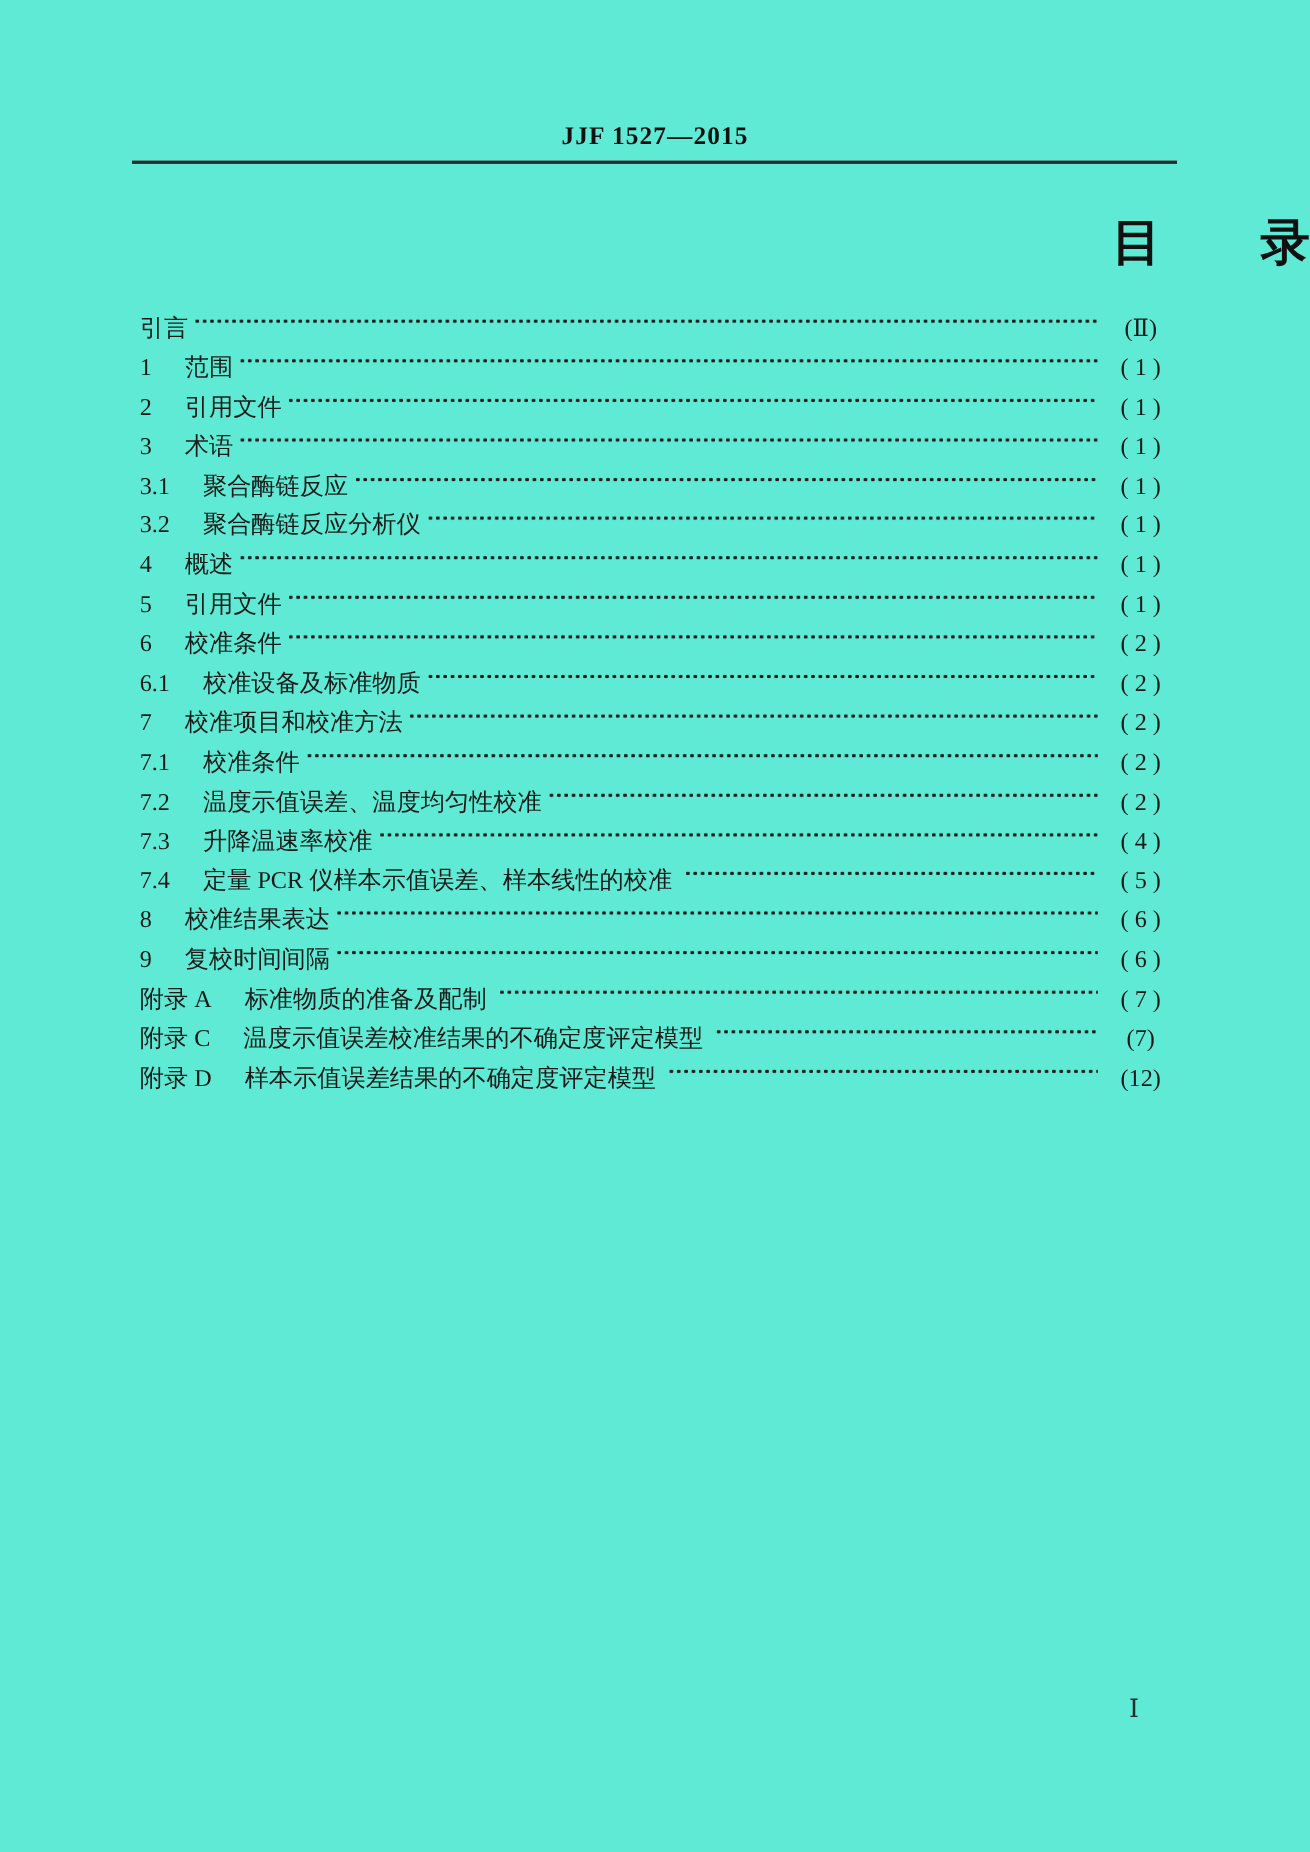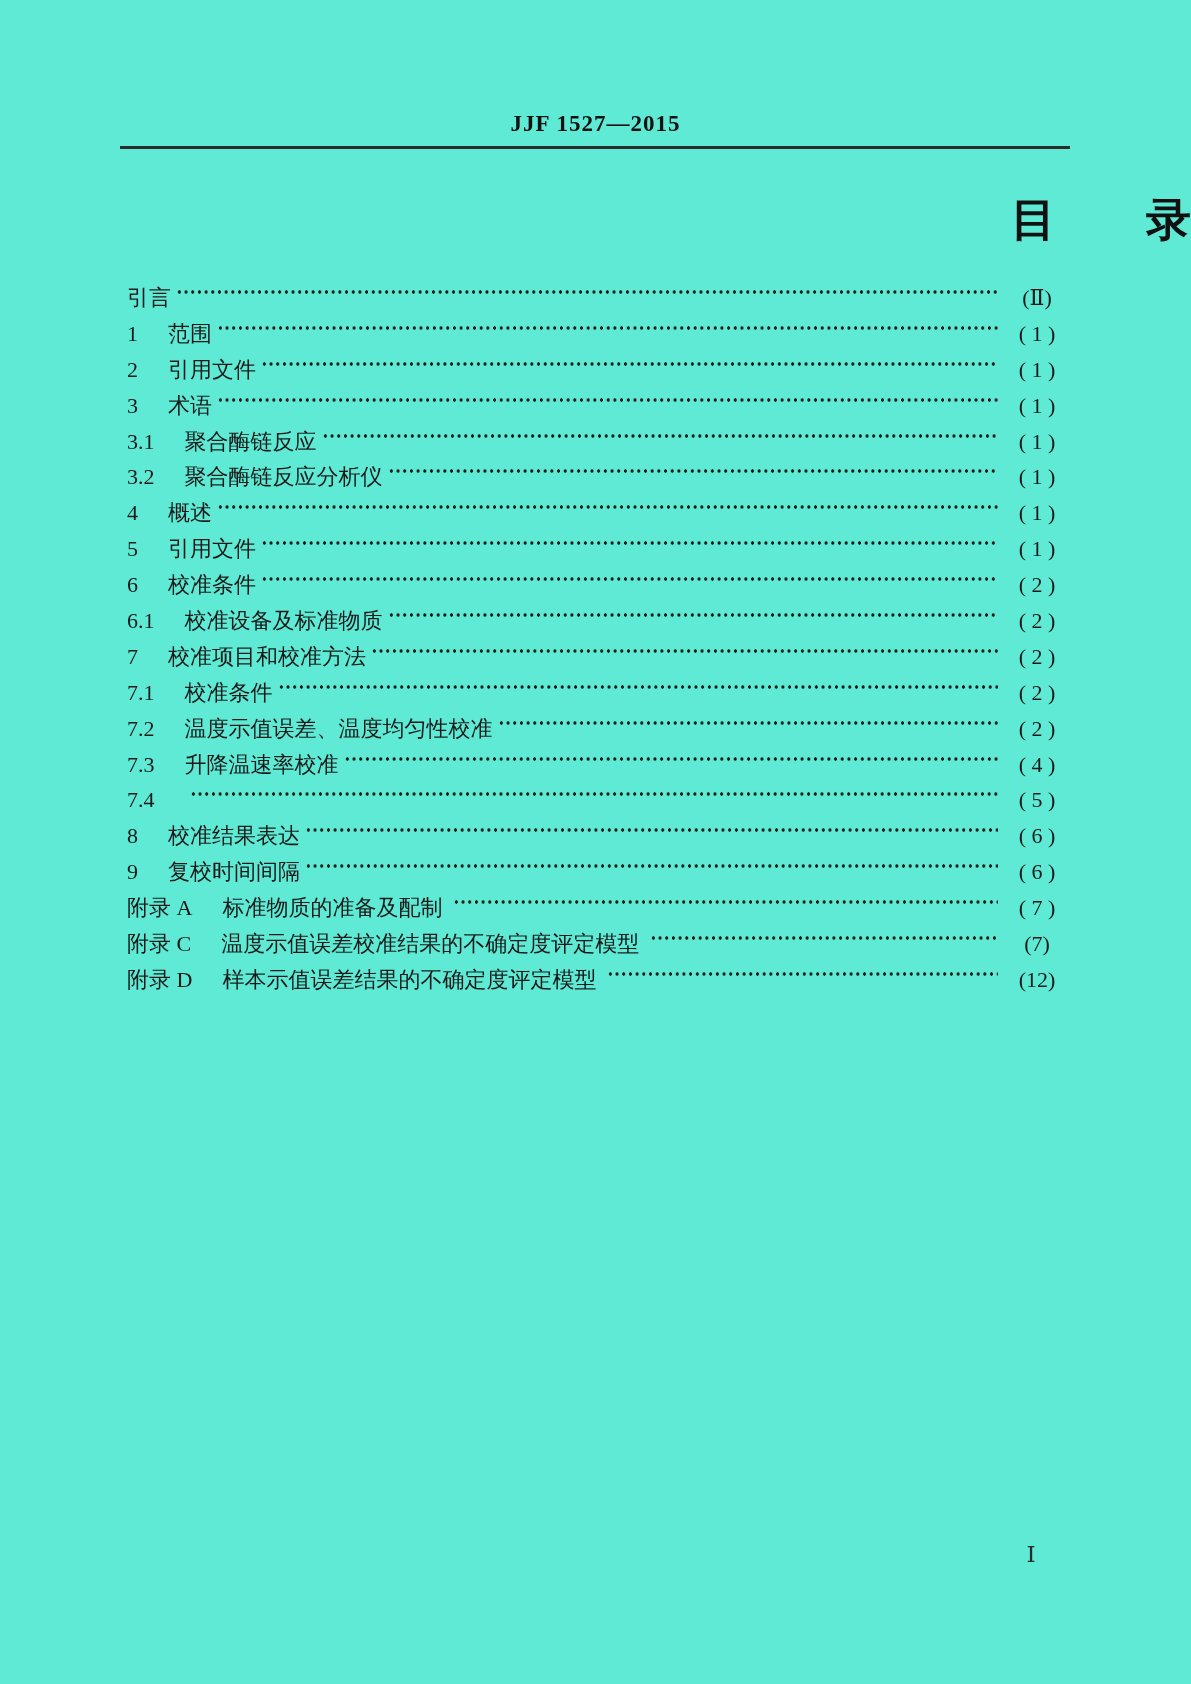--- a/index.html
+++ b/index.html
@@ -201,20 +201,21 @@
 
   <div class="toc-row">
     <span class="toc-num">7.3</span>
     <span class="toc-label">升降温速率校准</span>
     <span class="toc-dots"></span>
     <span class="toc-page">( 4 )</span>
   </div>
 
   <div class="toc-row">
     <span class="toc-num">7.4</span>
+    <span class="toc-label">定量 PCR 仪样本示值误差、样本线性的校准 </span>
     <span class="toc-dots"></span>
     <span class="toc-page">( 5 )</span>
   </div>
 
   <div class="toc-row">
     <span class="toc-num">8</span>
     <span class="toc-label">校准结果表达</span>
     <span class="toc-dots"></span>
     <span class="toc-page">( 6 )</span>
   </div>

